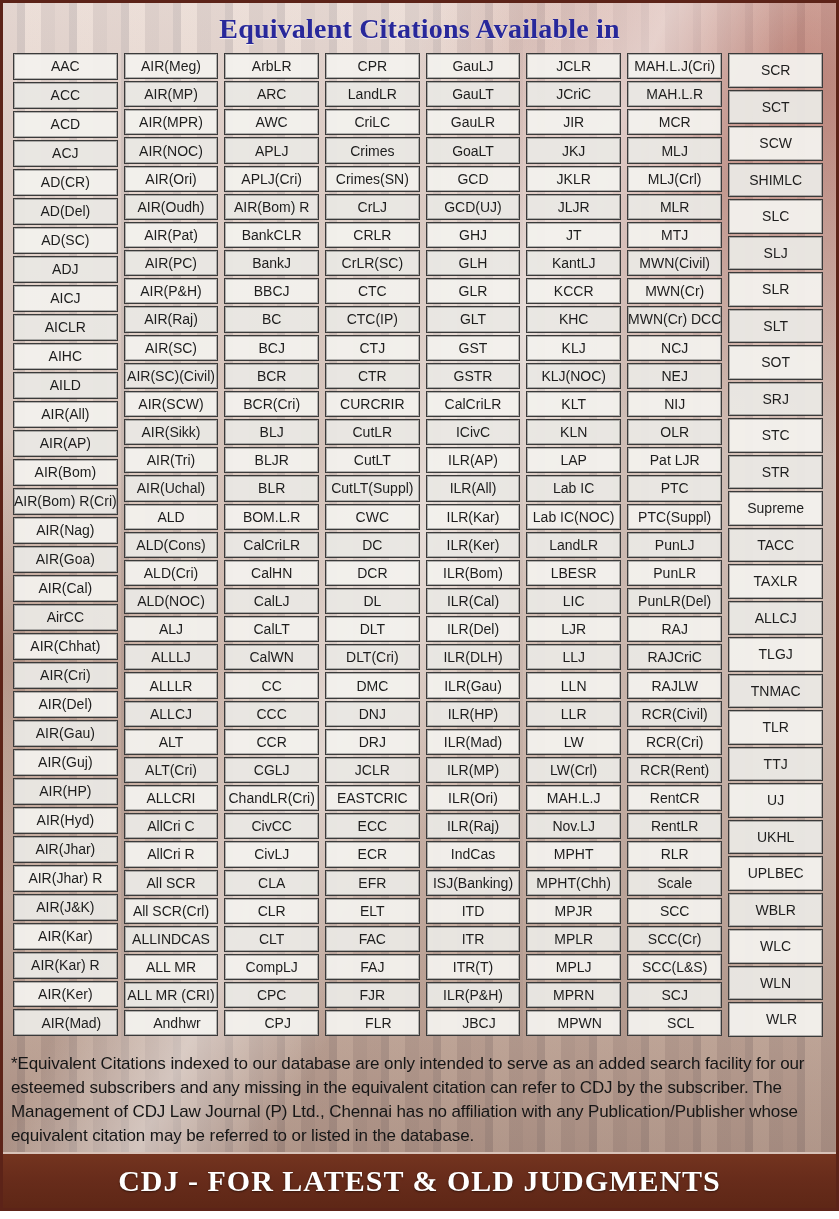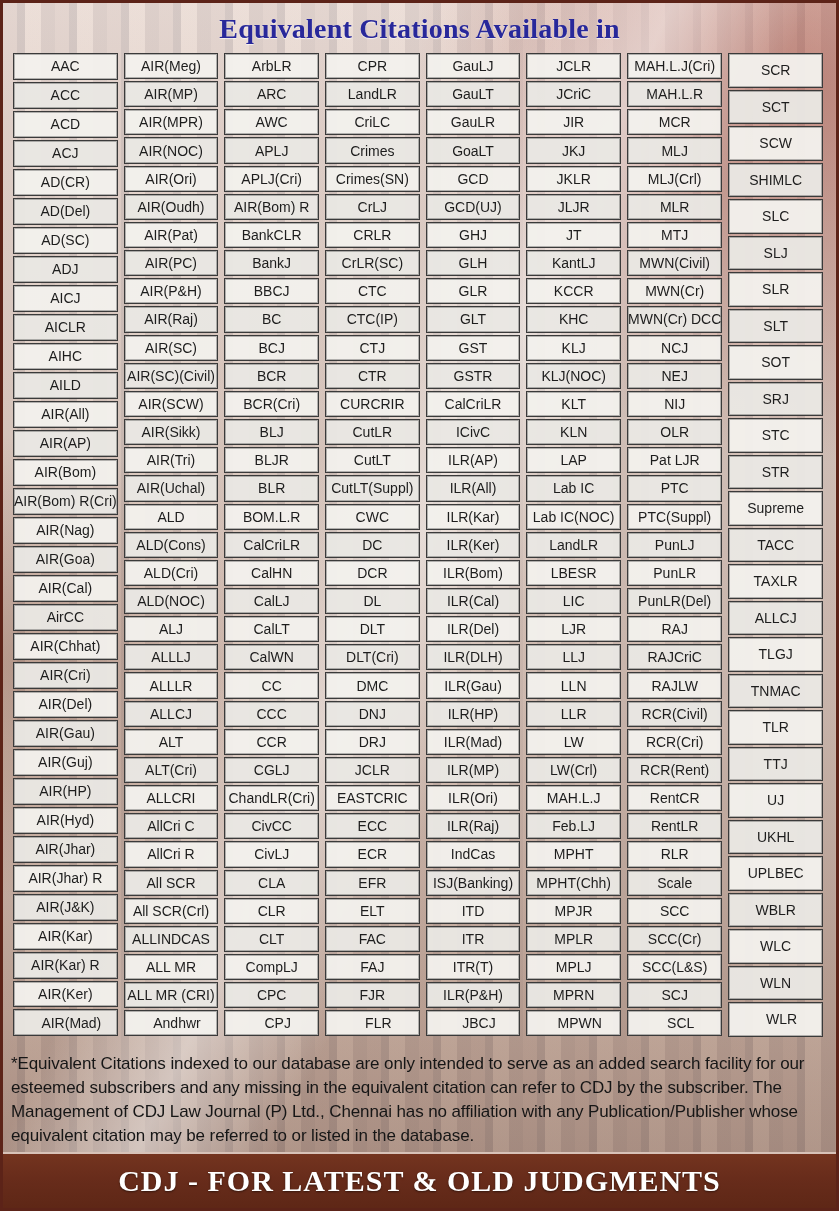--- a/index.html
+++ b/index.html
@@ -293,21 +293,21 @@
           <div class="cell">LandLR</div>
           <div class="cell">LBESR</div>
           <div class="cell">LIC</div>
           <div class="cell">LJR</div>
           <div class="cell">LLJ</div>
           <div class="cell">LLN</div>
           <div class="cell">LLR</div>
           <div class="cell">LW</div>
           <div class="cell">LW(Crl)</div>
           <div class="cell">MAH.L.J</div>
-          <div class="cell">Feb.LJ</div>
+          <div class="cell">Nov.LJ</div>
           <div class="cell">MPHT</div>
           <div class="cell">MPHT(Chh)</div>
           <div class="cell">MPJR</div>
           <div class="cell">MPLR</div>
           <div class="cell">MPLJ</div>
           <div class="cell">MPRN</div>
           <div class="cell">MPWN</div>
         </div>
         <div class="col">
           <div class="cell">MAH.L.J(Cri)</div>

